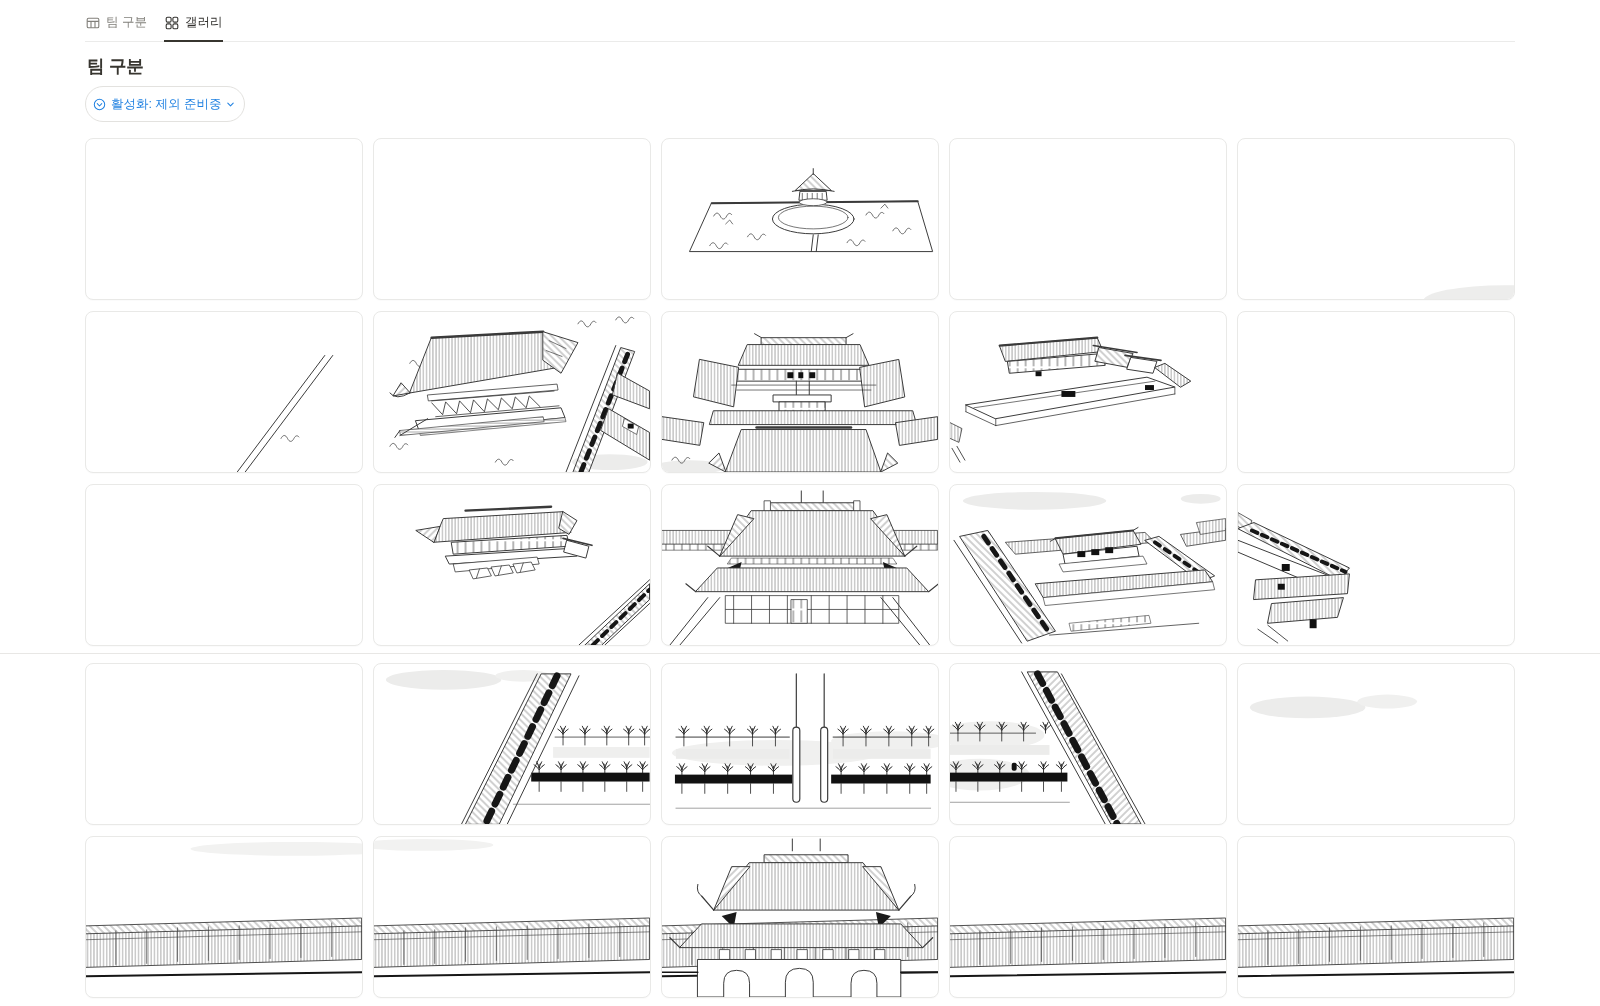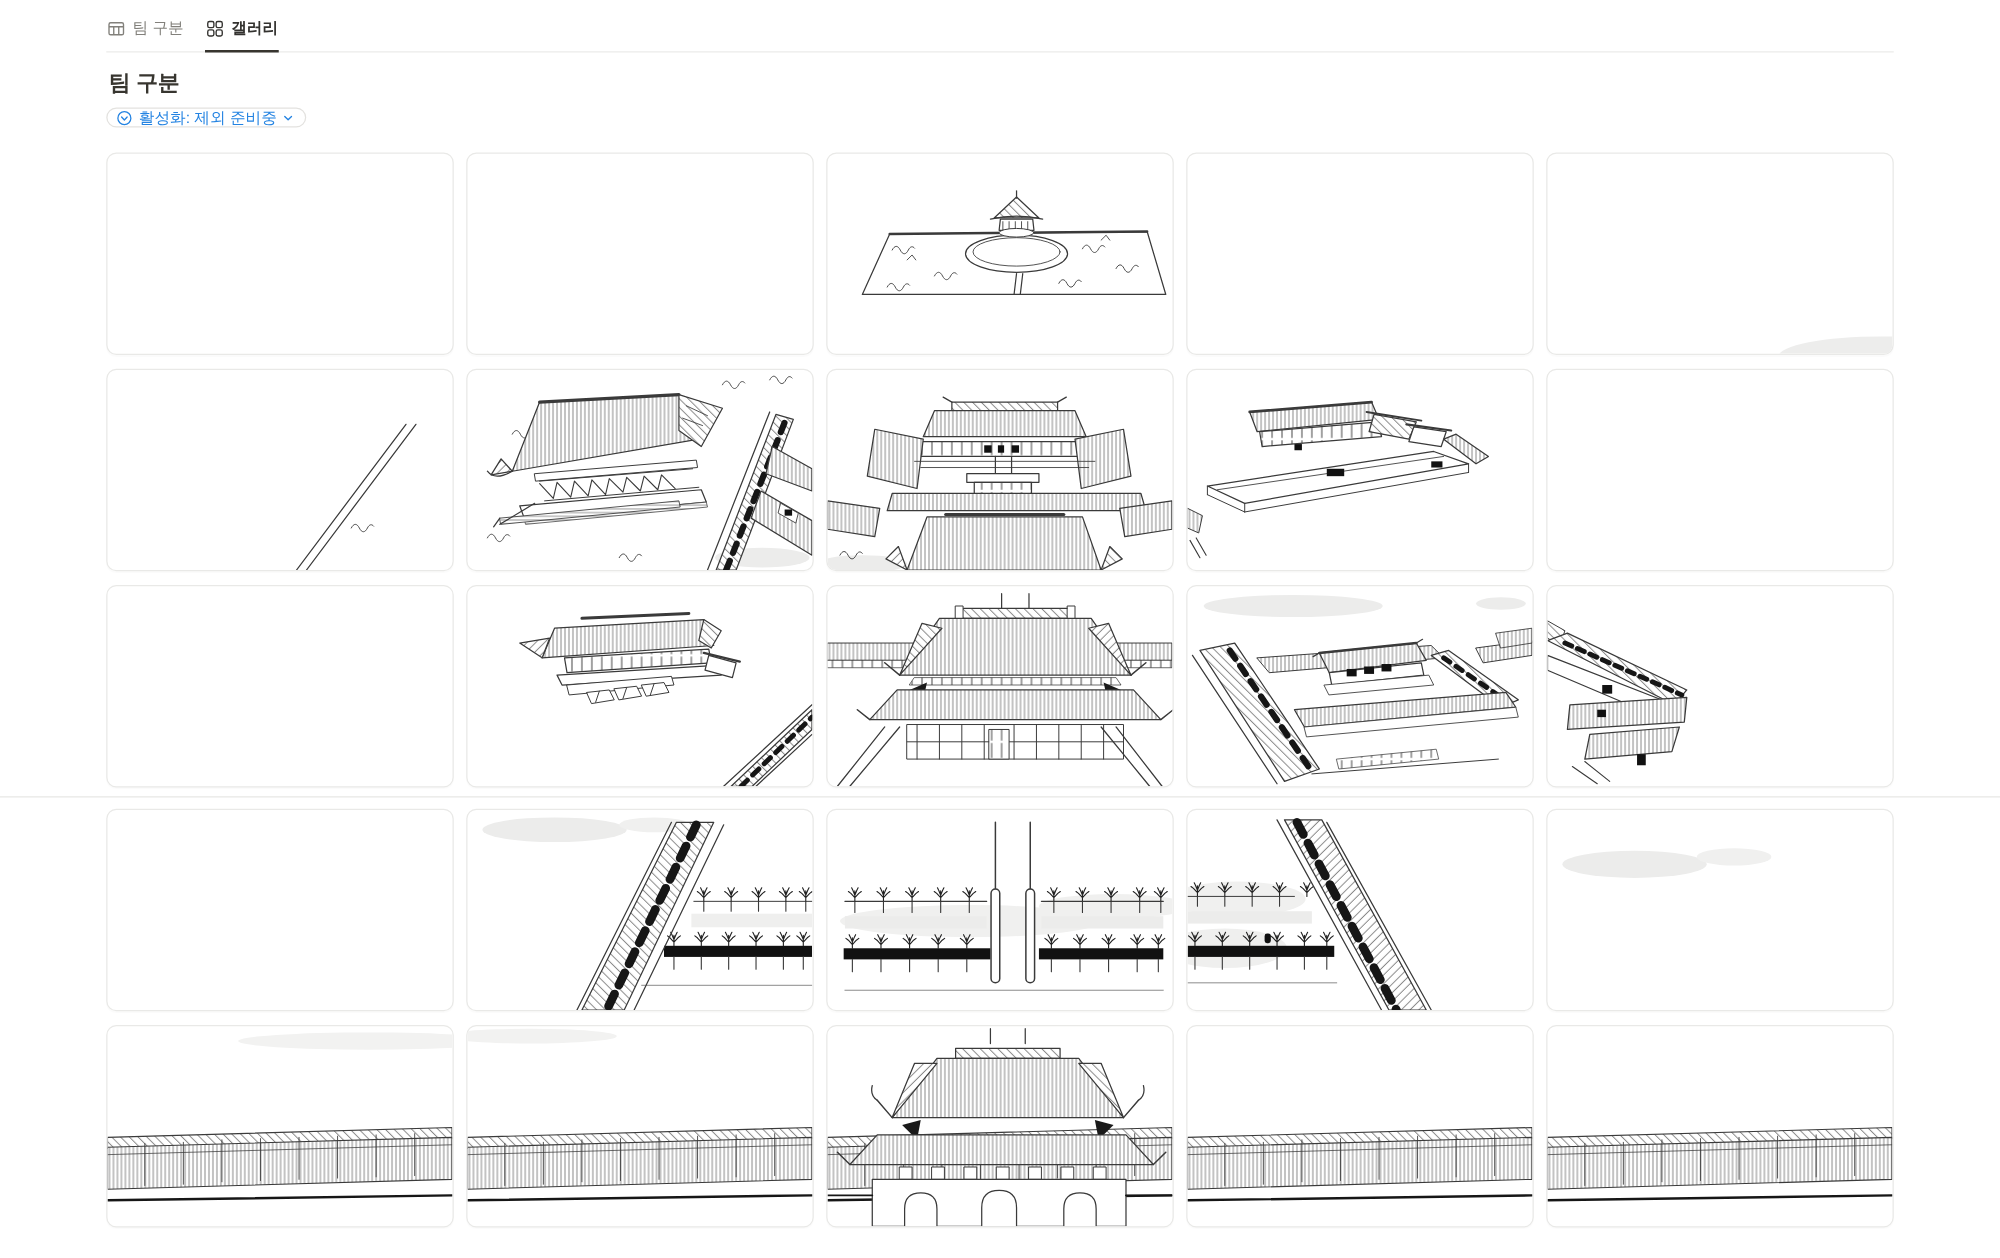--- a/index.html
+++ b/index.html
@@ -1,25 +1,25 @@
 <!DOCTYPE html>
 <html><head>
 <meta charset="utf-8">
 <style>
   *{box-sizing:border-box}
   html,body{margin:0;padding:0}
   body{width:1600px;height:1006px;background:#fff;font-family:"Liberation Sans","DejaVu Sans",sans-serif;color:#37352f;overflow:hidden}
   .content{padding:0 85px}
   .tabbar{display:flex;align-items:flex-end;gap:16px;height:42px;border-bottom:1px solid #ebebea}
   .tab{display:flex;align-items:center;gap:6px;font-size:12.5px;padding:0 1px 9px;border-bottom:2px solid transparent;margin-bottom:-1px;cursor:pointer;color:#82807b}
-  .tab.active{color:#33322f;border-bottom-color:#37352f;font-weight:700}
+  .tab.active{color:#33322f;border-bottom-color:#37352f;font-weight:400}
   .tab svg{display:block}
   .page-title{margin:13px 0 0 2px;font-size:17.5px;font-weight:700;line-height:22px;letter-spacing:-0.2px}
   .chip-row{margin-top:9px}
-  .chip{display:inline-flex;align-items:center;gap:5px;height:16px;padding:0 9px 0 7px;border:1px solid #e3e2df;border-radius:999px;background:#fff;color:#2383e2;font-size:12.5px;cursor:pointer}
+  .chip{display:inline-flex;align-items:center;gap:5px;height:36px;padding:0 9px 0 7px;border:1px solid #e3e2df;border-radius:999px;background:#fff;color:#2383e2;font-size:12.5px;cursor:pointer}
   .grid{display:grid;grid-template-columns:repeat(5,1fr);gap:11px 10.5px}
   .grid-a{margin-top:16px}
   .grid-b{margin-top:9px}
   .page-divider{border-top:1px solid #e8e7e5;margin-top:7px}
   .card{position:relative;height:162px;border:1px solid #e9e9e7;border-radius:8px;background:#fff;overflow:hidden;cursor:pointer;box-shadow:0 1px 1px rgba(15,15,15,0.02)}
   .card svg.sketch{position:absolute;inset:0;width:100%;height:100%;display:block}
   .sketch *{stroke:#3a3a3a;stroke-width:1;fill:none;stroke-linecap:round;stroke-linejoin:round}
   .defs-svg{position:absolute;width:0;height:0;overflow:hidden}
 </style>
 </head>

